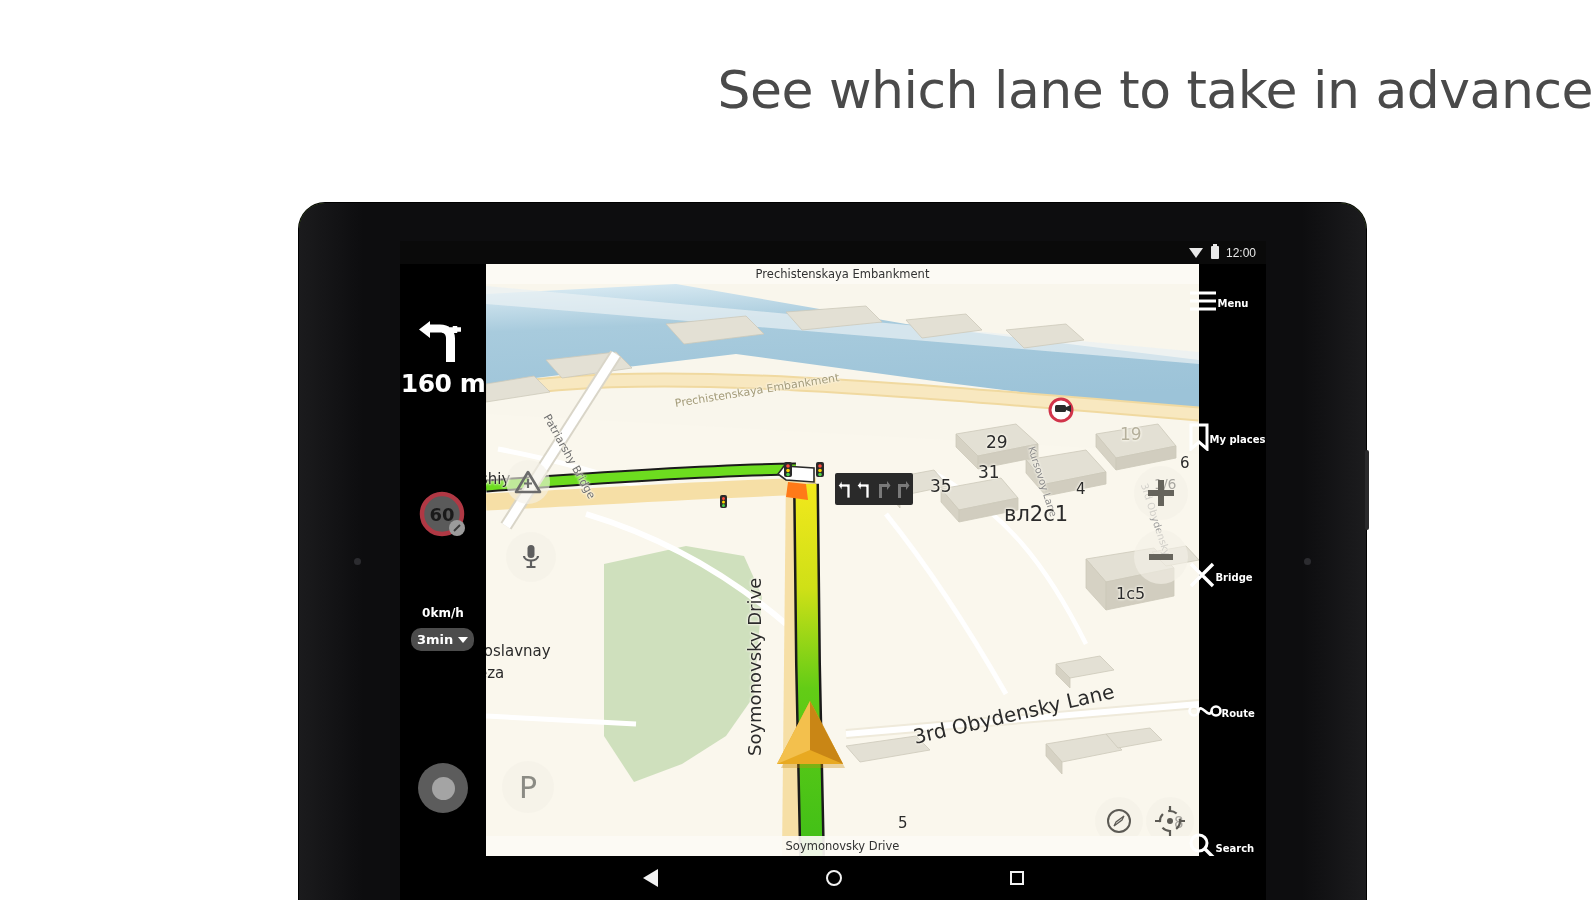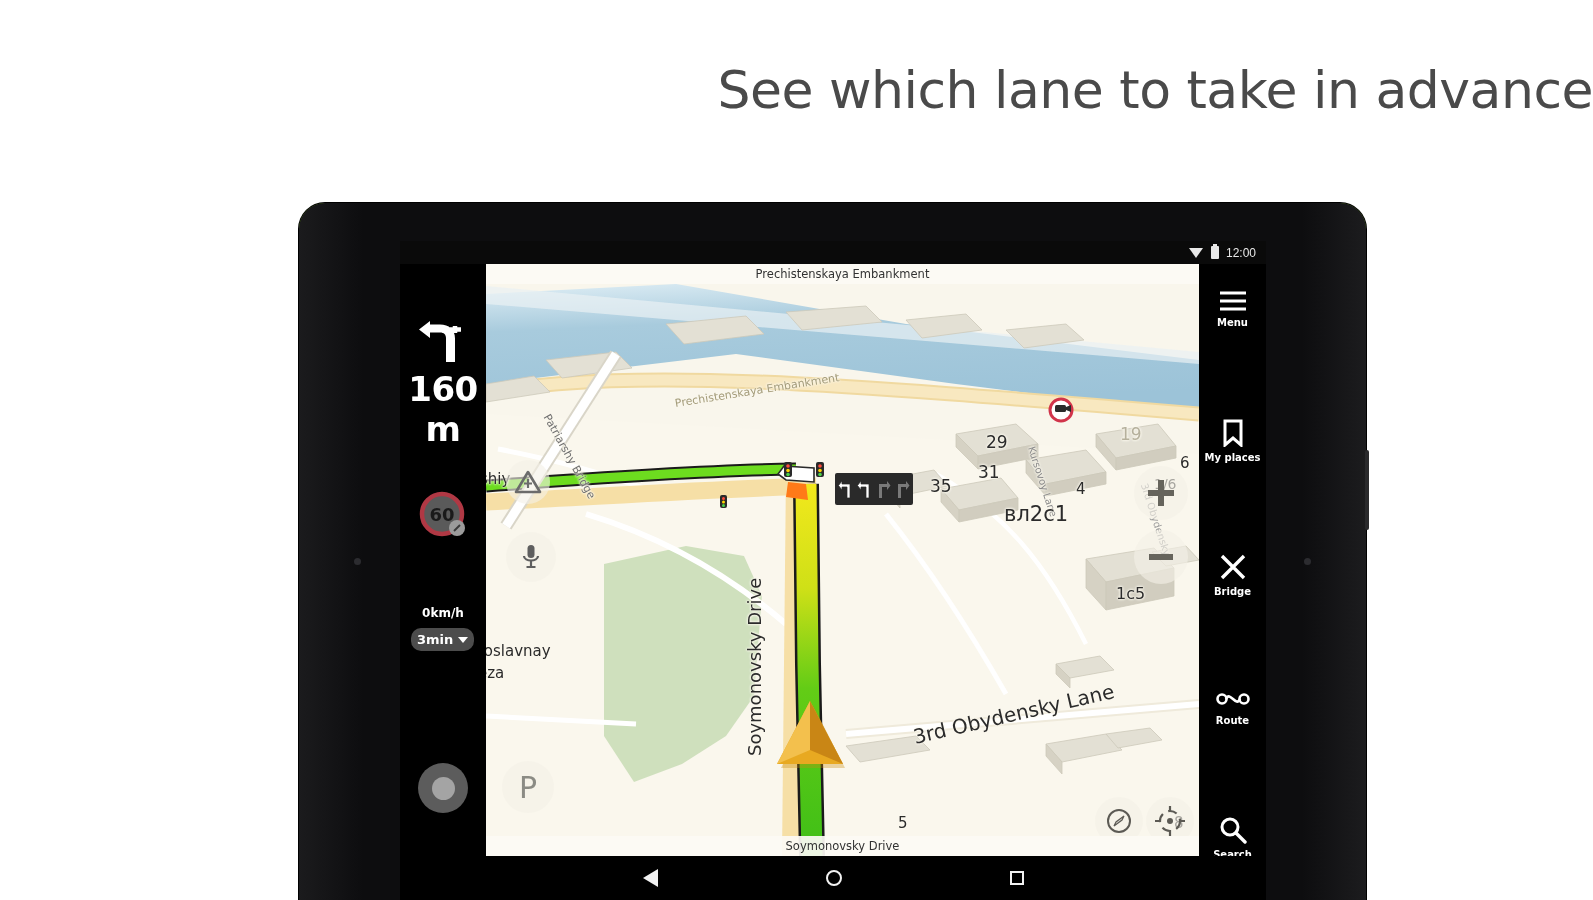--- a/index.html
+++ b/index.html
@@ -119,21 +119,21 @@
     white-space: nowrap; text-shadow: 0 0 3px #fbf8ee, 0 0 3px #fbf8ee, 0 0 2px #fbf8ee;
   }
 
   
   .leftpanel {
     position: absolute; left: 0; top: 23px; width: 86px; height: 592px;
     background: #000;
   }
   .maneuver { position: absolute; left: 0; top: 55px; width: 86px; text-align: center; }
   .dist {
-    color: #fff; font-size: 34px; font-weight: bold; margin-top: 2px;
+    color: #fff; font-size: 25px; font-weight: bold; margin-top: 2px;
     font-family: "DejaVu Sans", sans-serif; letter-spacing: -0.5px;
   }
   .speedlimit {
     position: absolute; left: 18px; top: 226px; width: 50px; height: 50px;
   }
   .speed-readout {
     position: absolute; left: 0; top: 342px; width: 86px; text-align: center;
     color: #fff; font-size: 12px; font-weight: bold;
     font-family: "DejaVu Sans", sans-serif;
   }
@@ -156,21 +156,21 @@
     width: 23px; height: 23px; border-radius: 50%; background: #a4a4a4;
   }
 
   
   .rightbar {
     position: absolute; right: 0; top: 23px; width: 67px; height: 636px;
     background: #000; display: flex; flex-direction: column;
     align-items: center; padding-top: 26px;
   }
   .rb-item {
-    width: 90px; display: flex; flex-direction: column;
+    width: 90px; display: flex; flex-direction: row;
     align-items: center; cursor: pointer; margin-bottom: 40px;
   }
   .rb-label {
     color: #fff; font-size: 10px; font-weight: bold; margin-top: 5px;
     font-family: "DejaVu Sans", sans-serif;
   }
   .rb-spacer { flex: 1; }
 
   
   .navbar {

